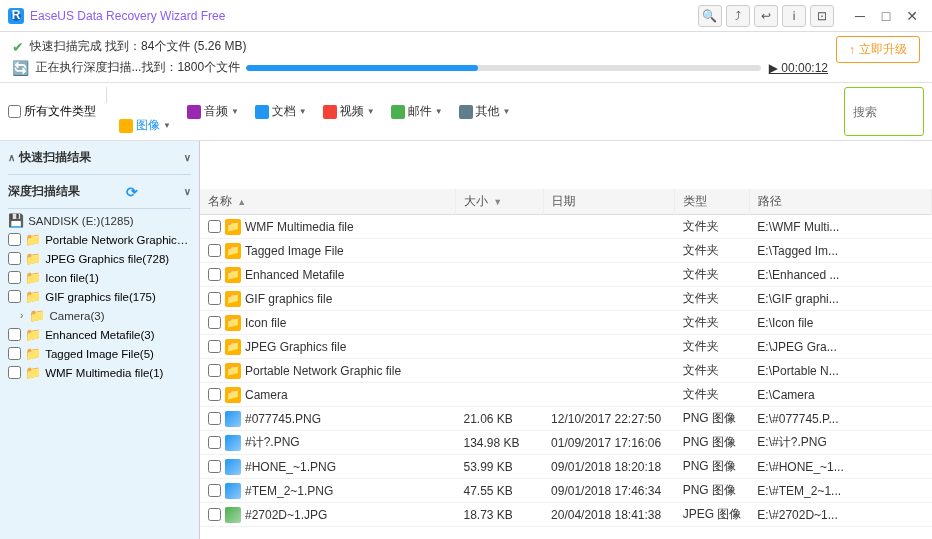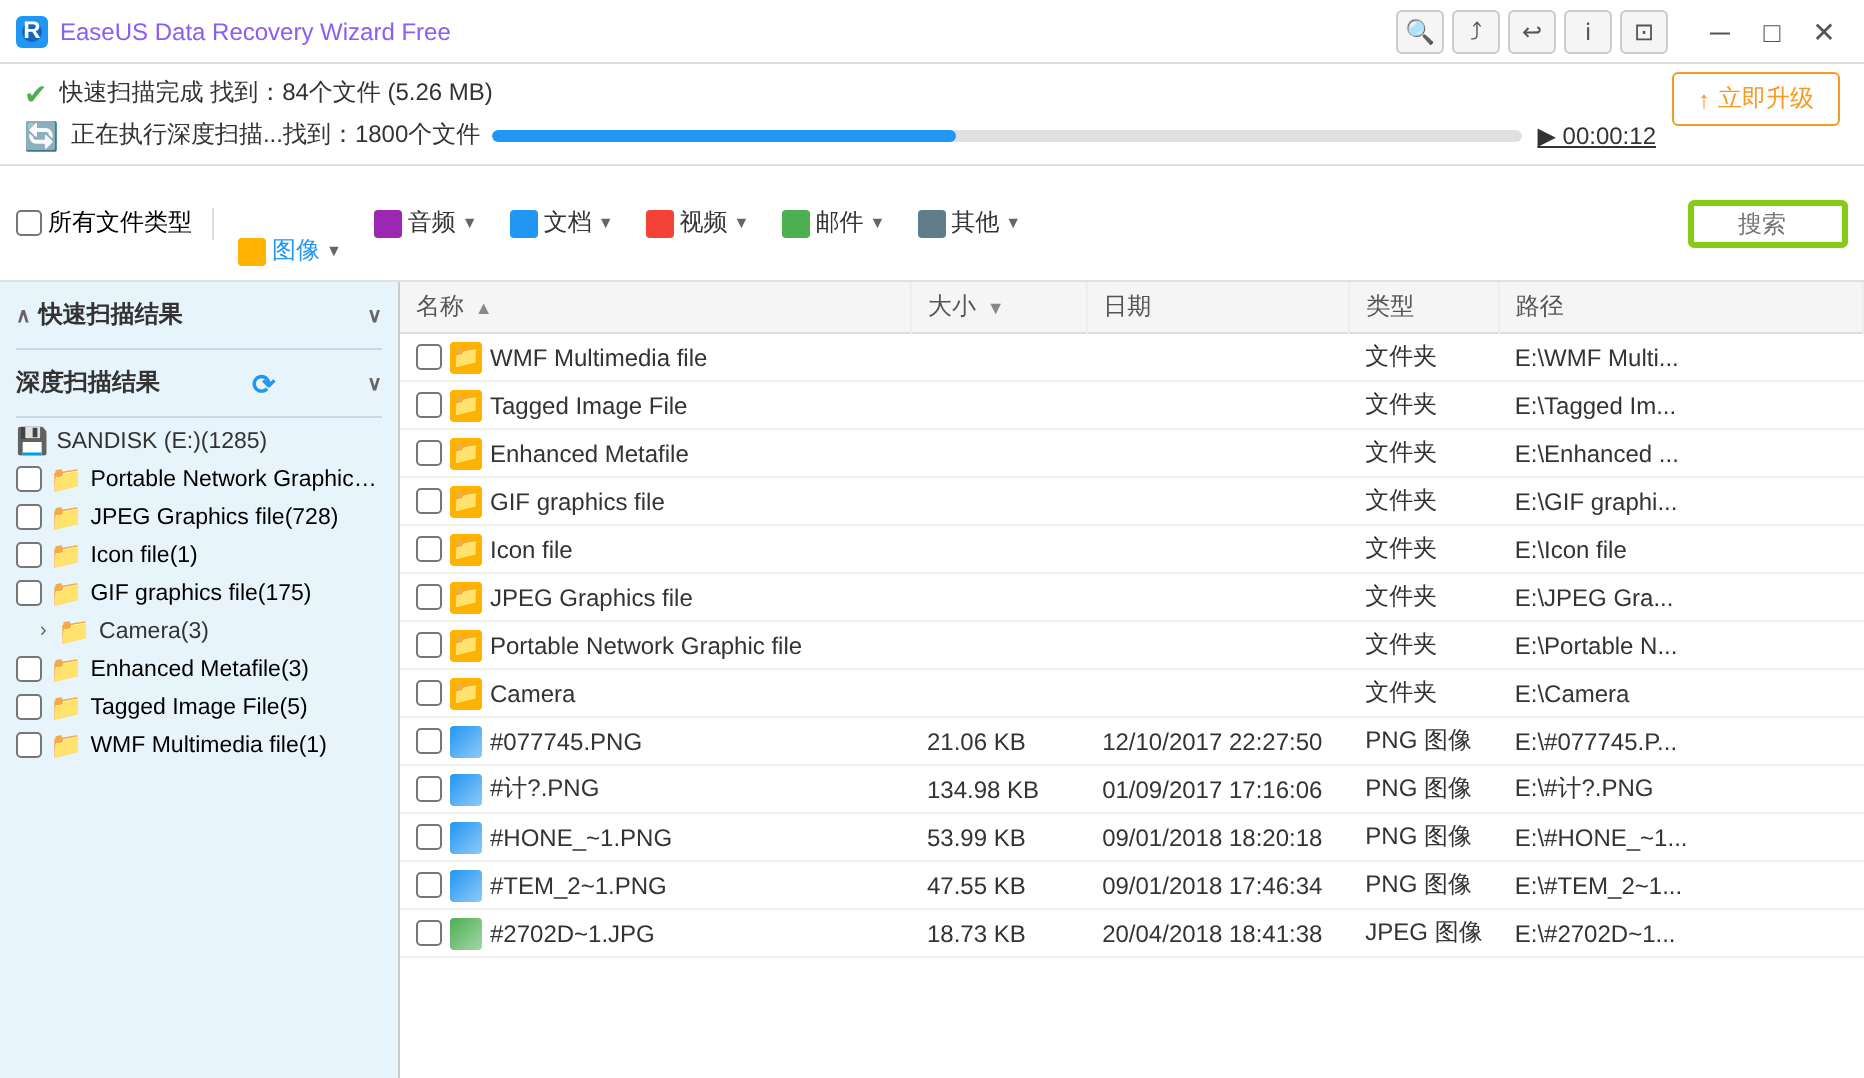--- a/index.html
+++ b/index.html
@@ -37,35 +37,34 @@
     .progress-bar-fill { height: 100%; background: #2196F3; width: 45%; border-radius: 3px; }
     .progress-time { color: #333; font-size: 12px; white-space: nowrap; text-decoration: underline; }
     .upgrade-btn { border: 1px solid #f59a23; background: #fff; color: #f59a23; padding: 4px 12px; border-radius: 3px; cursor: pointer; font-size: 12px; white-space: nowrap; display: flex; align-items: center; gap: 4px; }
 
     
     .filterbar {
       background: #fff;
       padding: 4px 8px;
       border-bottom: 1px solid #e0e0e0;
       display: flex;
-      align-items: center;
       gap: 4px;
     }
     .filter-check { display: flex; align-items: center; gap: 3px; margin-right: 4px; }
     .filter-btn { display: flex; align-items: center; gap: 3px; padding: 2px 6px; border: none; background: transparent; cursor: pointer; color: #333; font-size: 12px; border-radius: 3px; }
     .filter-btn.active { color: #2196F3; margin-top: 28px; }
     .filter-icon-img { width: 14px; height: 14px; background: #FFB300; border-radius: 2px; display: inline-block; }
     .filter-icon-music { width: 14px; height: 14px; background: #9C27B0; border-radius: 2px; display: inline-block; }
     .filter-icon-doc { width: 14px; height: 14px; background: #2196F3; border-radius: 2px; display: inline-block; }
     .filter-icon-video { width: 14px; height: 14px; background: #F44336; border-radius: 2px; display: inline-block; }
     .filter-icon-email { width: 14px; height: 14px; background: #4CAF50; border-radius: 2px; display: inline-block; }
     .filter-icon-other { width: 14px; height: 14px; background: #607D8B; border-radius: 2px; display: inline-block; }
     .chevron-down { font-size: 8px; color: #666; }
     .filter-divider { width: 1px; height: 16px; background: #ddd; margin: 0 2px; }
-    .search-input { border: 3px solid #84cc16; border-radius: 3px; padding: 2px 22px; font-size: 12px; width: 80px; margin-left: auto; }
+    .search-input { border: 1px solid #84cc16; border-radius: 3px; padding: 2px 8px; font-size: 12px; width: 80px; margin-left: auto; }
 
     
     .main { display: flex; height: calc(539px - 32px - 48px - 28px); }
 
     
     .sidebar {
       width: 200px;
       background: #e8f4fb;
       border-right: 1px solid #ccc;
       overflow-y: auto;
@@ -84,21 +83,21 @@
     .tree-node-label { font-size: 11.5px; white-space: nowrap; overflow: hidden; text-overflow: ellipsis; max-width: 150px; }
     .tree-node-indent1 { padding-left: 20px; }
     .tree-expand { font-size: 10px; color: #666; margin-right: 2px; cursor: pointer; }
     .checkbox-node { display: flex; align-items: center; gap: 4px; padding: 2px 8px; cursor: pointer; }
     .checkbox-node input[type=checkbox] { cursor: pointer; }
     .cb-label { font-size: 11.5px; white-space: nowrap; overflow: hidden; text-overflow: ellipsis; max-width: 155px; }
 
     
     .content { flex: 1; background: #fff; overflow: hidden; display: flex; flex-direction: column; }
     .content-table { flex: 1; overflow-y: auto; }
-    table { width: 100%; border-collapse: collapse; }
+    table { width: 100%; border-collapse: collapse; margin-top: 48px; }
     thead tr { background: #f5f5f5; border-bottom: 1px solid #ddd; }
     th { padding: 4px 8px; text-align: left; font-weight: normal; color: #555; border-right: 1px solid #eee; white-space: nowrap; cursor: pointer; user-select: none; }
     td { padding: 3px 8px; border-bottom: 1px solid #f0f0f0; color: #333; white-space: nowrap; overflow: hidden; text-overflow: ellipsis; max-width: 200px; }
     .col-name { width: 35%; }
     .col-size { width: 12%; }
     .col-date { width: 18%; }
     .col-type { width: 10%; }
     .col-path { width: 25%; }
     .sort-arrow { font-size: 9px; color: #888; margin-left: 2px; }
     .file-cell { display: flex; align-items: center; }

